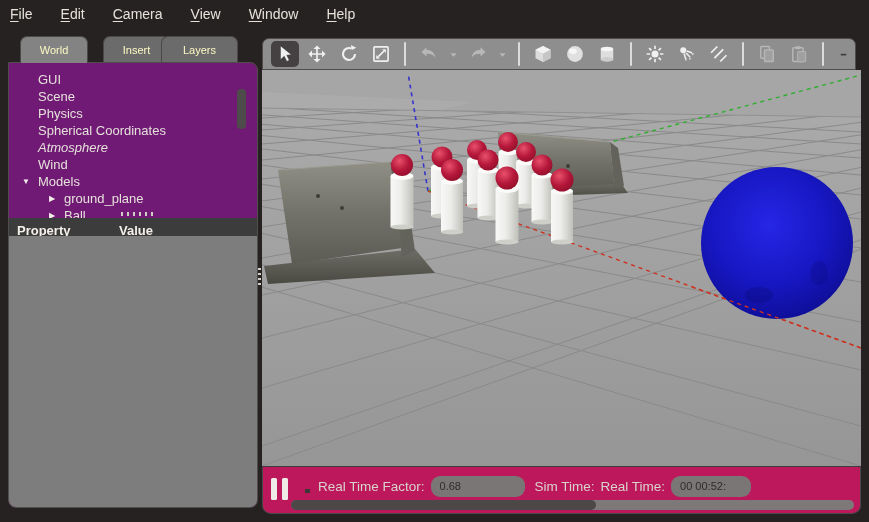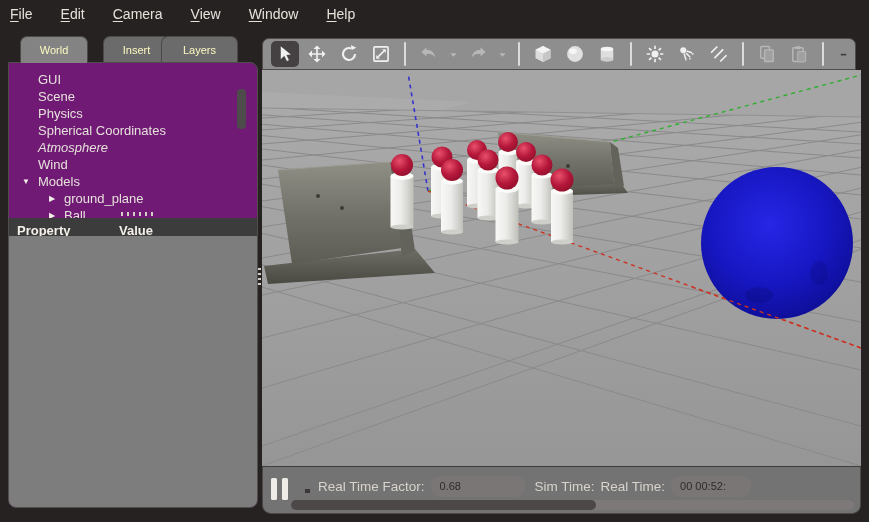--- a/index.html
+++ b/index.html
@@ -49,21 +49,21 @@
   .tb-btn svg{width:20px;height:20px;display:block;}
   .tb-btn.small svg{width:11px;height:11px;}
   .tb-sep{width:2px;height:24px;background:#dcdcdc;border-radius:1px;margin:0 5px;flex:0 0 auto;}
   .tb-spacer{flex:1;}
 
   
   .viewport{position:absolute;left:262px;top:70px;width:599px;height:396px;background:#a6a6a6;}
   .viewport svg{display:block;}
 
   
-  .bottombar{position:absolute;left:262px;top:466px;width:599px;height:48px;background:#737373;
+  .bottombar{position:absolute;left:262px;top:466px;width:599px;height:48px;background:#be185d;
     border:1px solid #4c4848;border-top-color:#3f3c3b;border-radius:0 0 9px 9px;
     overflow:hidden;box-sizing:border-box;}
   .pause-btn{position:absolute;left:8px;top:11px;width:22px;height:22px;display:flex;gap:5px;}
   .pause-btn .bar{width:6px;height:22px;background:#efece7;border-radius:1.5px;}
   .step-btn{position:absolute;left:42px;top:22px;width:5px;height:4px;background:#3b3837;}
   .status-fields{position:absolute;left:55px;top:0;height:38px;display:flex;align-items:center;white-space:nowrap;}
   .status-label{color:#d8d4cc;font-size:13.5px;margin-right:6px;}
   .status-value{height:21px;border-radius:9px;background:#7b7676;color:#2e2b2a;font-size:11px;
     display:flex;align-items:center;padding:0 9px;margin-right:10px;box-sizing:border-box;overflow:hidden;flex:0 0 auto;}
   .hscroll{position:absolute;left:28px;right:6px;bottom:3px;height:10px;background:#7d7978;border-radius:5px;}

